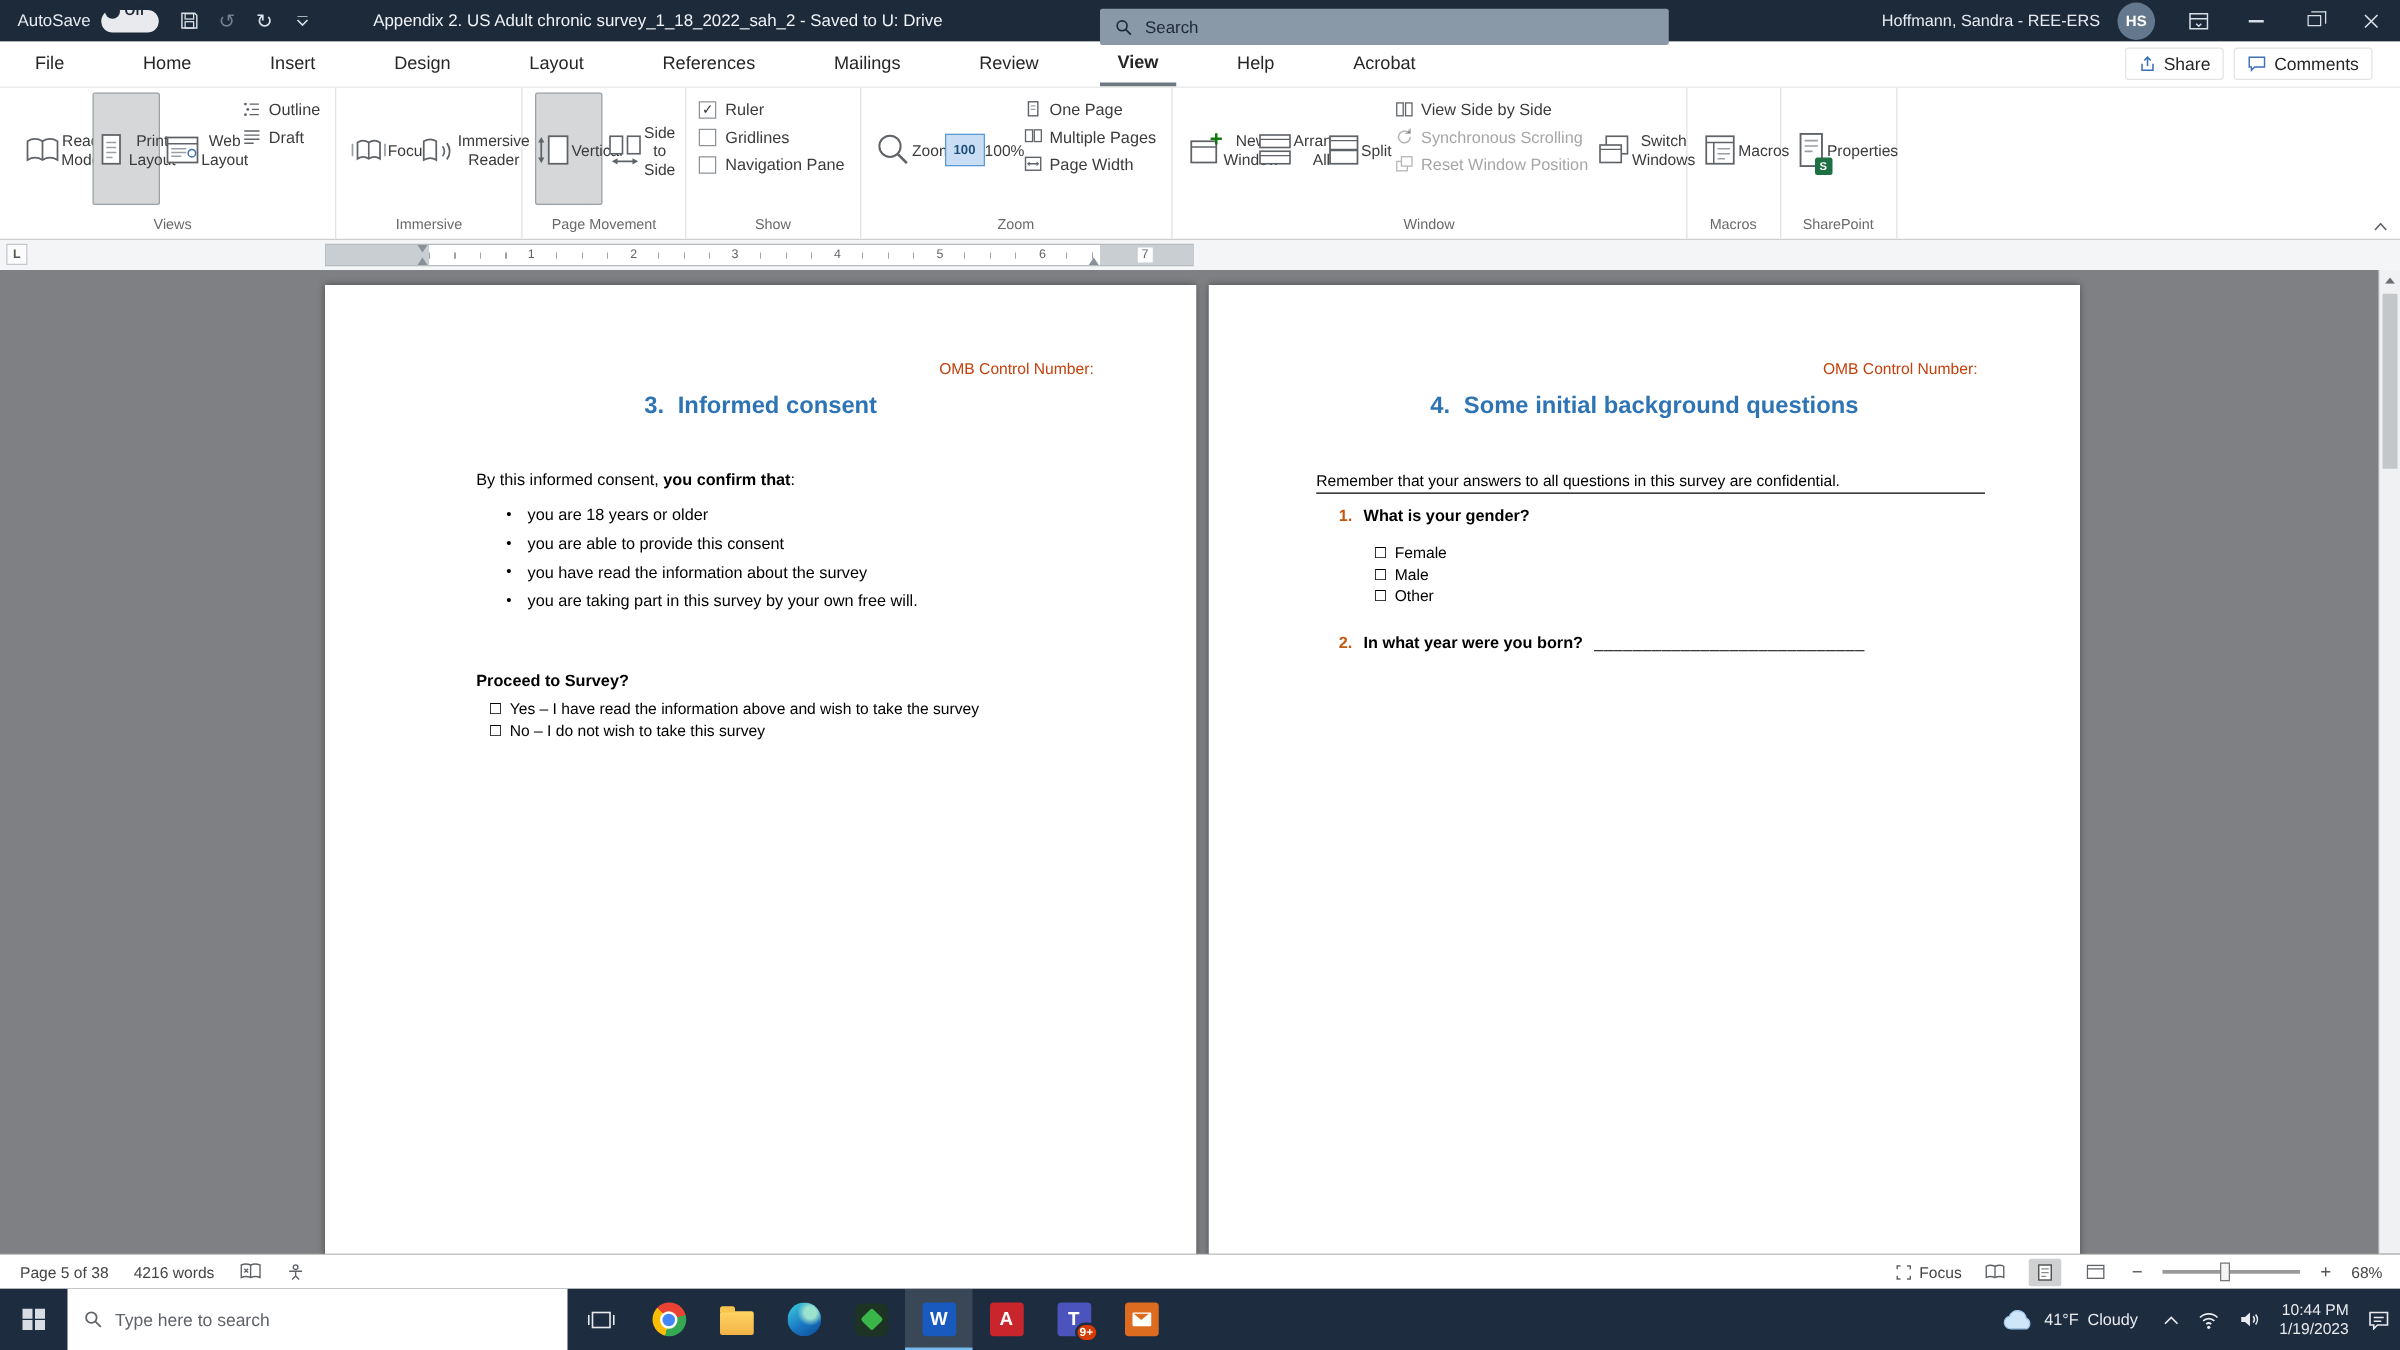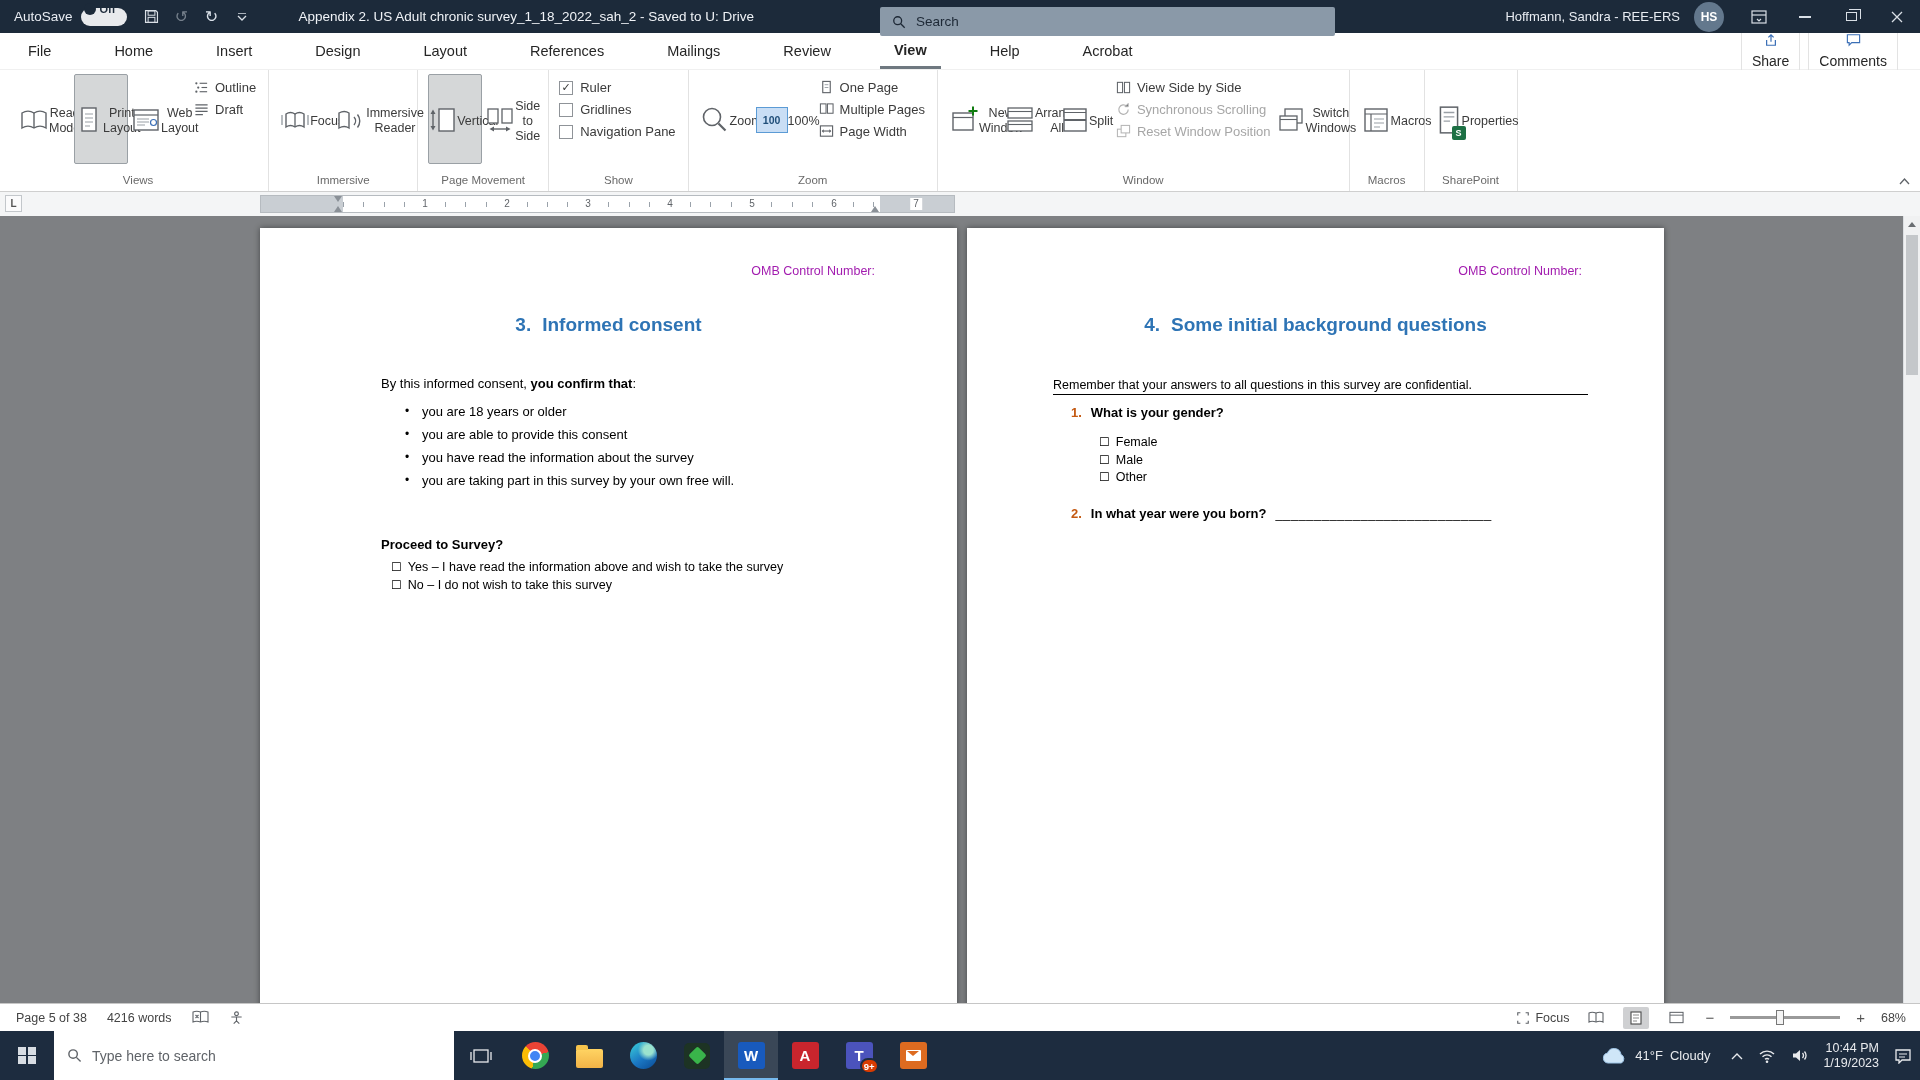--- a/index.html
+++ b/index.html
@@ -29,21 +29,21 @@
   .minbar { width:12px; height:2px; background:#d9dfe6; display:block; }
   .restore-shape { width:11px; height:9px; border:1.3px solid #d9dfe6; display:block; position:relative; }
   .restore-shape::before { content:''; position:absolute; left:2px; top:-4px; width:11px; height:9px; border:1.3px solid #d9dfe6; border-left:0; border-bottom:0; }
 
   
   .menubar { height:37px; background:#fff; display:flex; align-items:stretch; flex:0 0 auto; border-bottom:1px solid #f0f0f0;gap:35px; }
   .tab { padding:0 14px; font-size:14.5px; color:#262626; display:flex; align-items:center; }
   .tab.first { margin-left:14px; }
   .tab.active { border-bottom:3px solid #6f7880; font-weight:600; }
   .mb-right { margin-left:auto; display:flex; align-items:center; gap:8px; padding-right:22px; }
-  .mb-act { display:flex; align-items:center; gap:6px; font-size:14px; color:#262626; padding:4px 10px; border:1px solid #e3e3e3; border-radius:3px;flex-direction:column; }
+  .mb-act { display:flex; align-items:center; gap:6px; font-size:14px; color:#262626; padding:4px 10px; border:1px solid #e3e3e3; border-radius:3px; }
 
   
   .ribbon { height:122px; background:#fff; border-bottom:1px solid #cfcfcf; display:flex; align-items:stretch; padding-left:8px; position:relative; flex:0 0 auto; }
   .rgroup { display:flex; flex-direction:column; border-right:1px solid #e2e2e2; padding:4px 10px 0; }
   .rrow { display:flex; align-items:flex-start; gap:2px; flex:1; }
   .glabel { text-align:center; font-size:11.5px; color:#696969; padding:3px 0 5px; }
   .bigbtn { width:54px; min-height:90px; display:flex; flex-direction:row; align-items:center; padding-top:4px; border:1px solid transparent; border-radius:2px; }
   .bigbtn.wide { width:72px; }
   .bigbtn.sel { background:#d5d7d8; border-color:#9aa0a5; }
   .ricon { height:36px; display:flex; align-items:center; justify-content:center; margin-bottom:3px; }
@@ -69,21 +69,21 @@
   .mk { position:absolute; width:0; height:0; border-left:4.5px solid transparent; border-right:4.5px solid transparent; }
   .mk-first { left:73px; top:0; border-top:6px solid #8a9097; }
   .mk-hang { left:73px; bottom:0; border-bottom:6px solid #8a9097; }
   .mk-right { left:610px; bottom:0; border-bottom:6px solid #8a9097; }
 
   
   .docarea { flex:1; position:relative; background:#7e8083; overflow:hidden; }
   .page { position:absolute; top:12px; width:697px; height:1100px; background:#fff; box-shadow:0 0 6px rgba(0,0,0,.45); font-size:13px; color:#000; }
   .page-left { left:260px; }
   .page-right { left:967px; }
-  .omb { position:absolute; top:36px; right:82px; font-size:12.5px; color:#a21caf; }
+  .omb { position:absolute; top:60px; right:82px; font-size:12.5px; color:#c2410c; }
   .dheading { position:absolute; top:86px; left:0; right:0; display:flex; justify-content:center; gap:11px; color:#2e74b5; font-size:19px; font-weight:700; }
   .lp-body { position:absolute; top:148px; left:121px; right:80px; }
   .intro { margin-bottom:9px; }
   .brow { display:flex; margin-left:24px; line-height:23px; }
   .bglyph { width:17px; font-size:12px; }
   .proceed { position:absolute; top:309px; left:121px; font-weight:700; font-size:13px; }
   .optblock { position:absolute; top:331px; left:131px; font-size:12.5px; line-height:17.5px; }
   .optrow { display:flex; gap:6px; align-items:baseline; }
   .cbx { font-size:12px; }
   .conf { position:absolute; top:150px; left:86px; width:535px; border-bottom:1px solid #000; padding-bottom:2px; font-size:12.5px; }

